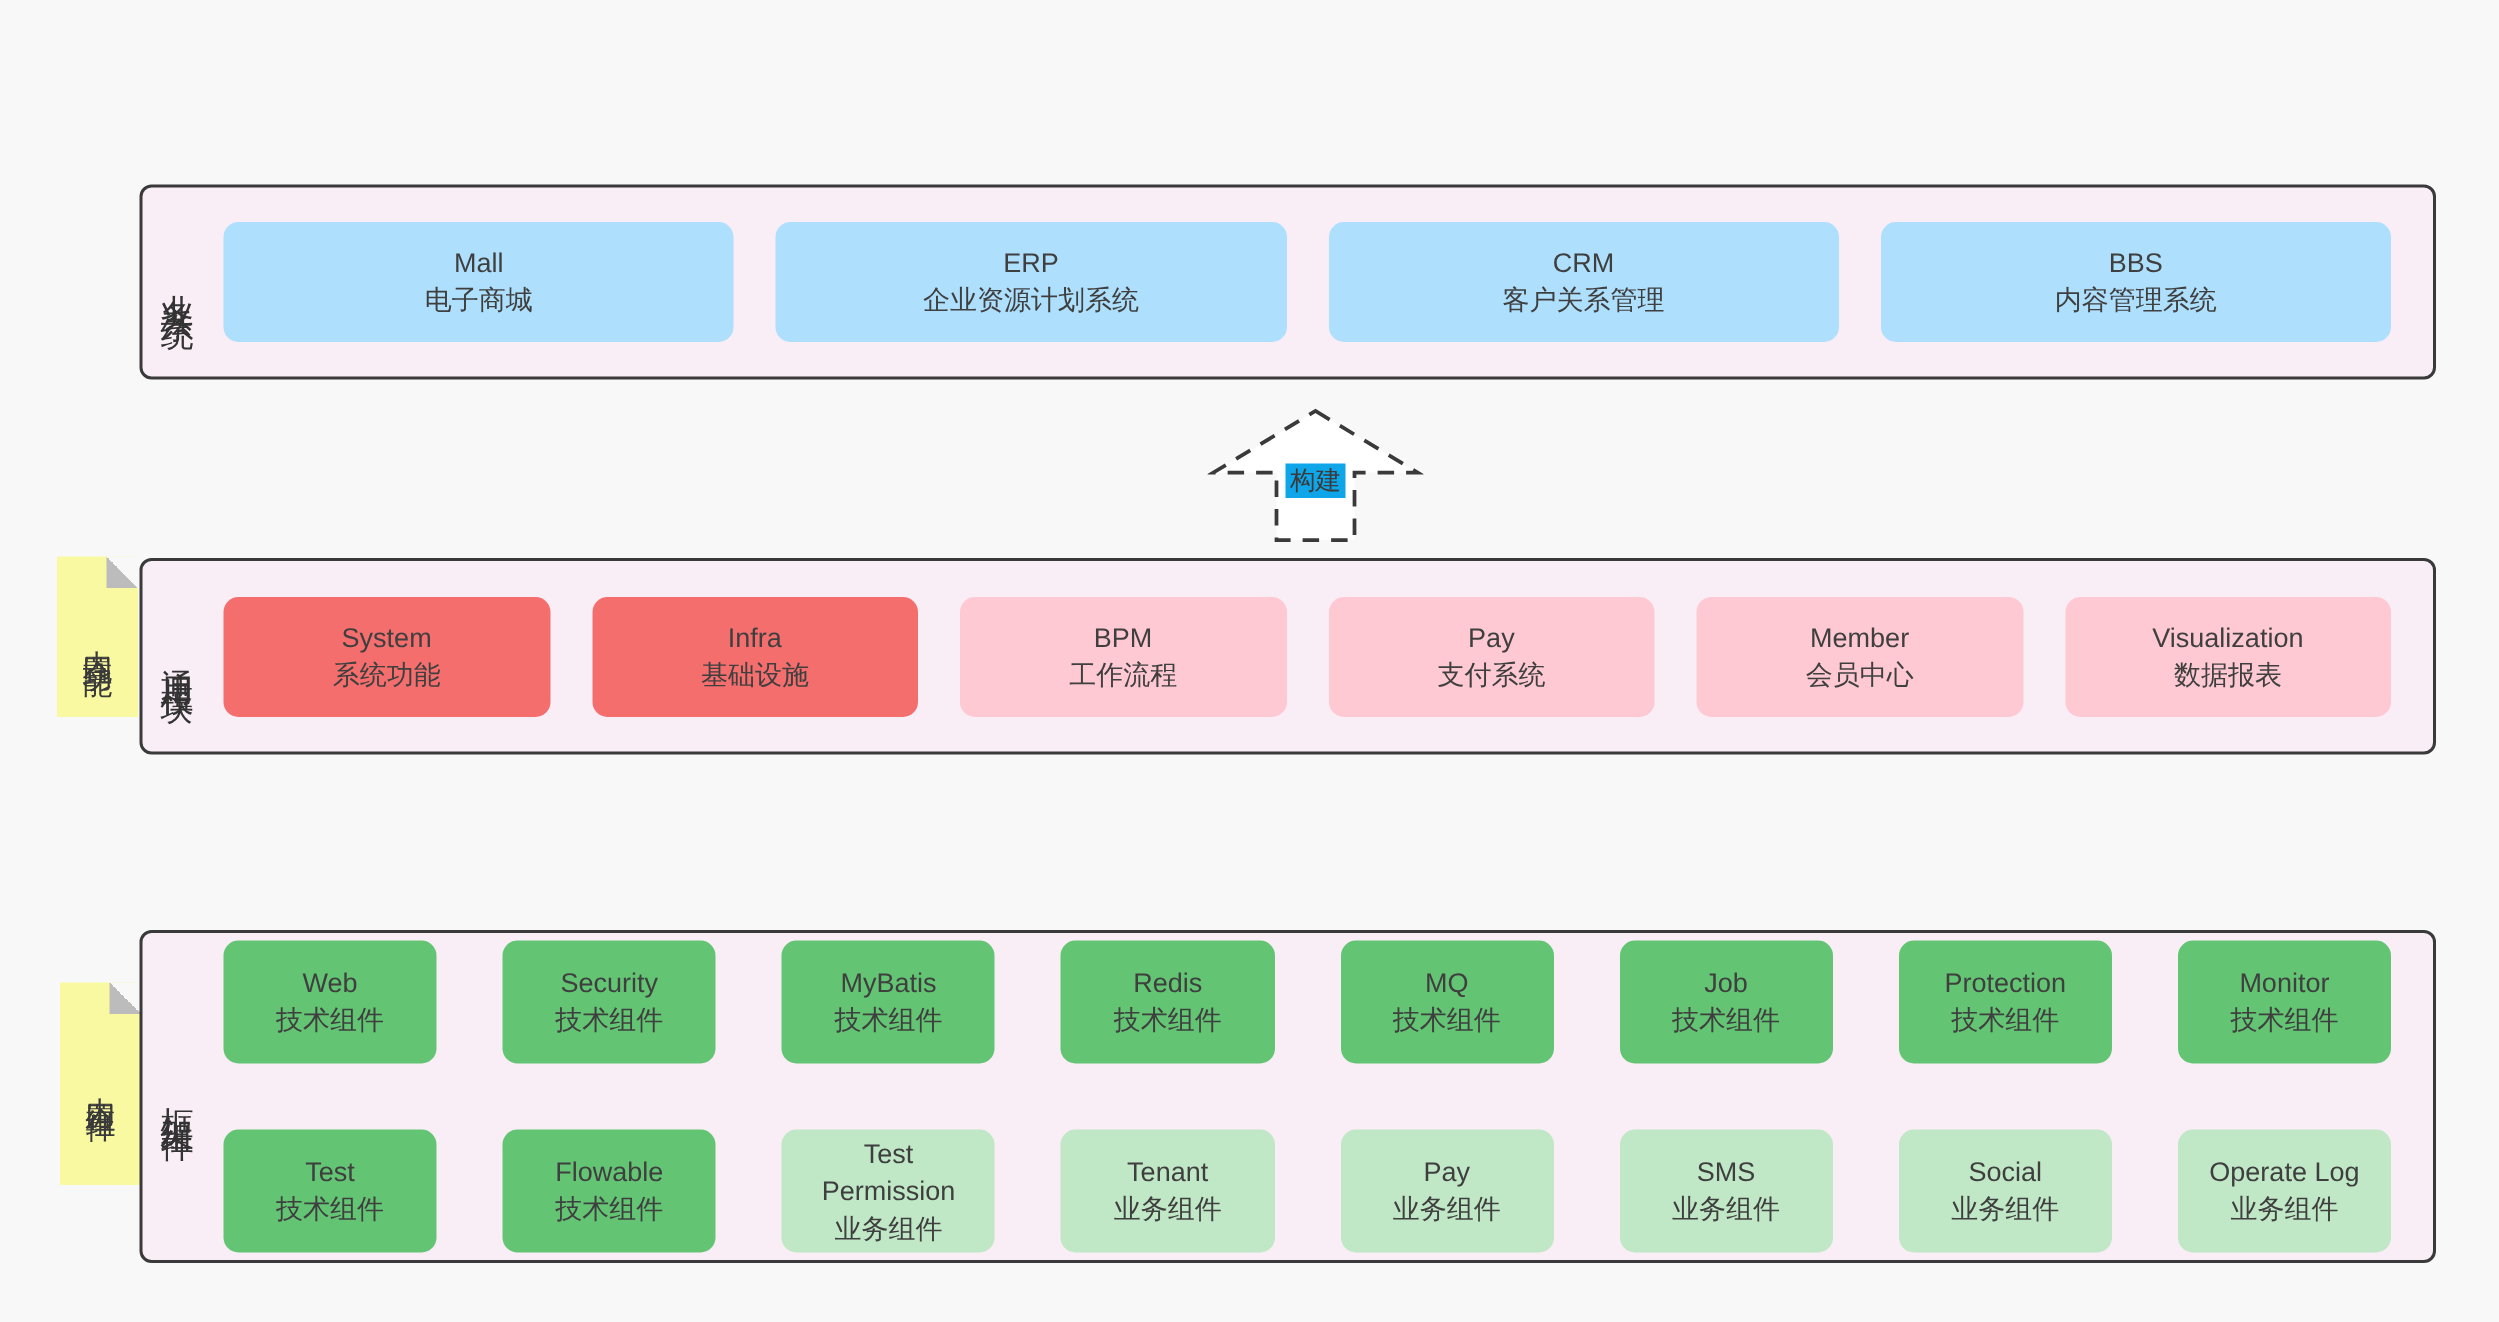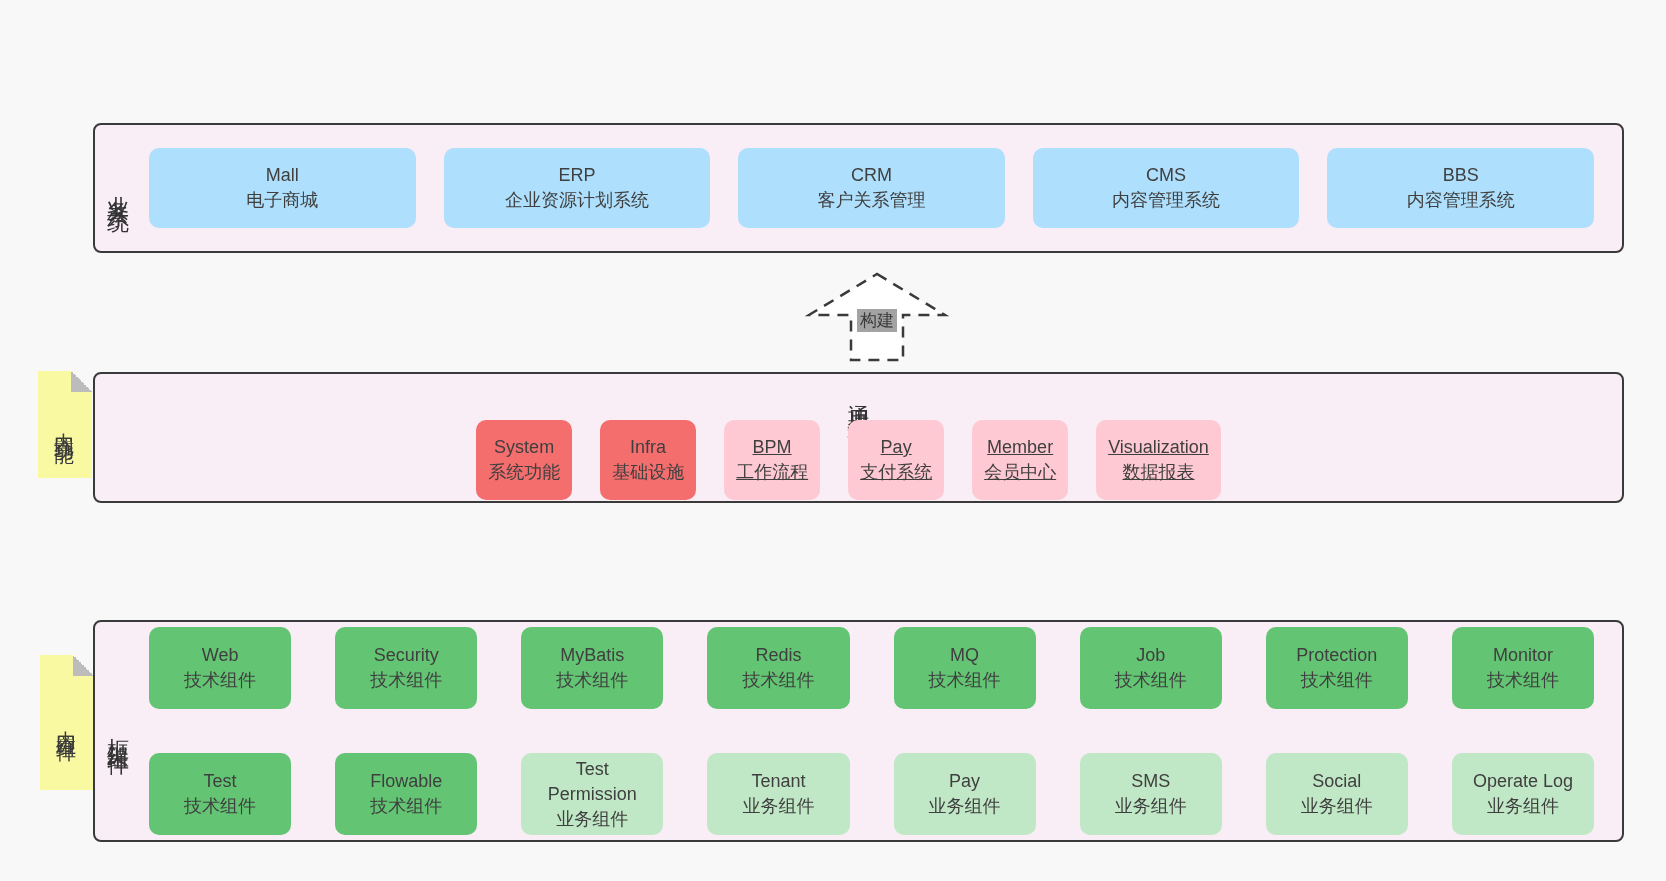--- a/index.html
+++ b/index.html
@@ -18,21 +18,21 @@
     position:absolute;
     left:93px;width:1531px;
     background:#f9edf6;
     border:2px solid #3a3a3a;
     border-radius:8px;
     display:flex;
     align-items:center;
     box-sizing:border-box;
   }
   .panel-business{top:123px;height:130px;}
-  .panel-modules{top:372px;height:131px;flex-direction:column;}
+  .panel-modules{top:372px;height:131px;}
   .panel-components{top:620px;height:222px;}
   .vtitle{
     flex:0 0 46px;
     display:flex;justify-content:center;align-items:center;
     writing-mode:vertical-rl;
     text-orientation:upright;
     font-size:22px;
     letter-spacing:5px;
     color:#333;
     white-space:nowrap;
@@ -62,21 +62,21 @@
     line-height:25px;
     color:#3f3f3f;
     padding:0 12px;
     box-sizing:border-box;
   }
   .cards-row .card{flex:1;height:80px;}
   .cards-grid .card{height:82px;}
   .card .en,.card .cn{display:block;}
   .c-blue{background:#aedffc;}
   .c-red{background:#f56e6e;}
-  .c-pink{background:#fec9d2;text-decoration:underline;}
+  .c-pink{background:#fec9d2;}
   .c-green{background:#63c573;}
   .c-green-light{background:#c0e8c6;}
   
   .sticky{
     position:absolute;
     width:54px;
     background:#f9f9a2;
     display:flex;align-items:center;justify-content:center;
   }
   .sticky-modules{left:38px;top:371px;height:107px;}
@@ -100,21 +100,21 @@
     position:absolute;
     width:144px;height:92px;
   }
   .arrow-build{left:805px;top:271px;}
   .arrow-implement{left:814px;top:517px;}
   .arrow svg{display:block;}
   .arrow .alabel{
     position:absolute;
     left:50%;top:38px;
     transform:translateX(-50%);
-    background:#a3a3a3;
+    background:#0ea5e9;
     padding:0 3px;
     font-size:17px;
     color:#3a3a3a;
     white-space:nowrap;
   }
 </style>
 </head>
 <body>
 
 <div class="canvas">
@@ -135,24 +135,20 @@
         <span class="en">Mall</span>
         <span class="cn">电子商城</span>
       </div>
       <div class="card c-blue">
         <span class="en">ERP</span>
         <span class="cn">企业资源计划系统</span>
       </div>
       <div class="card c-blue">
         <span class="en">CRM</span>
         <span class="cn">客户关系管理</span>
-      </div>
-      <div class="card c-blue">
-        <span class="en">CMS</span>
-        <span class="cn">内容管理系统</span>
       </div>
       <div class="card c-blue">
         <span class="en">BBS</span>
         <span class="cn">内容管理系统</span>
       </div>
     </div>
   </div>
 
   <div class="arrow arrow-build">
     <svg width="144" height="92" viewBox="0 0 144 92">

